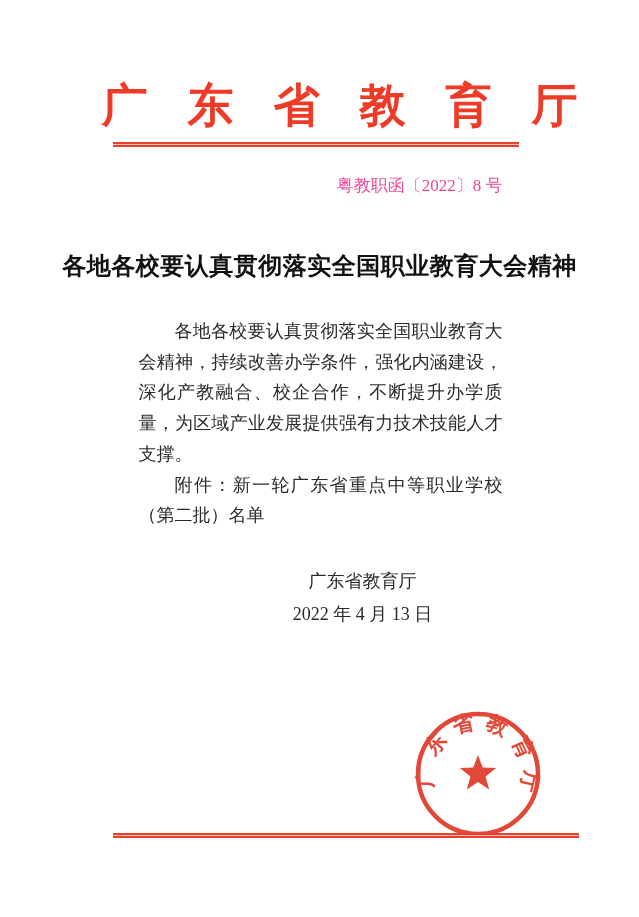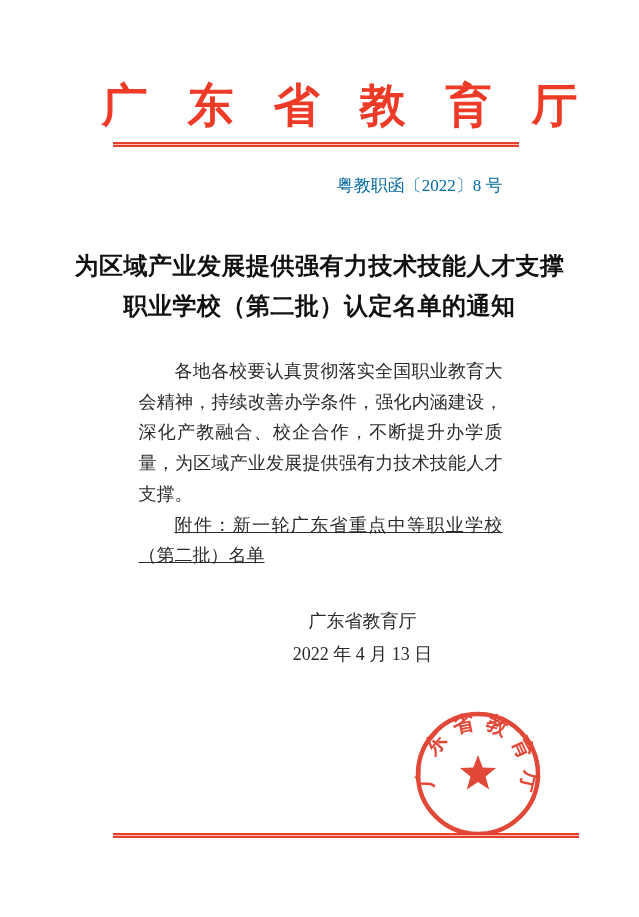--- a/index.html
+++ b/index.html
@@ -39,40 +39,40 @@
       var(--rule-core) 2px,var(--rule-core) 3px,
       var(--rule-red) 3px,var(--rule-red) 5px);
   }
   .rule-top{margin:8px 60px 0 52px;}
   .rule-bottom{position:absolute;top:833px;left:52px;width:527px;}
   .doc-number{
     margin:29px 76px 0 0;
     text-align:right;
     font-size:17px;
     line-height:20px;
-    color:#0369a1;
+    color:#ec4899;
   }
   .title{
     margin-top:50px;
     text-align:center;
     font-weight:bold;
     font-size:24px;
     line-height:40px;
     letter-spacing:0.5px;
     color:var(--title-ink);
   }
   .body-text{
     margin:30px 76px 0 78px;
     font-size:18px;
     line-height:30.7px;
     text-align:justify;
   }
   .body-text p{margin:0;}
   .para-indent{text-indent:2em;}
-  .attachment{margin-top:36px;text-indent:2em;text-decoration:underline;}
+  .attachment{margin-top:36px;text-indent:2em;}
   .sign-block{
     width:170px;
     margin:34px 131px 0 auto;
     text-align:center;
     font-size:18px;
     line-height:33px;
     color:var(--body-ink);
   }
   .seal{
     position:absolute;
@@ -93,22 +93,21 @@
 
 <div class="page">
 
   <div class="letterhead">广东省教育厅</div>
 
   <div class="rule rule-top"></div>
 
   <div class="doc-number">粤教职函〔2022〕8 号</div>
 
   <div class="title">
-    <div>为区域产业发展提供强有力技术技能人才支撑</div>
-    <div>职业学校（第二批）认定名单的通知</div>
+    <div>各地各校要认真贯彻落实全国职业教育大会精神</div>
   </div>
 
   <div class="body-text">
     <p class="para-indent">各地各校要认真贯彻落实全国职业教育大会精神，持续改善办学条件，强化内涵建设，深化产教融合、校企合作，不断提升办学质量，为区域产业发展提供强有力技术技能人才支撑。</p>
     <p class="attachment">附件：新一轮广东省重点中等职业学校（第二批）名单</p>
   </div>
 
   <div class="sign-block">
     <div>广东省教育厅</div>
     <div>2022 年 4 月 13 日</div>

